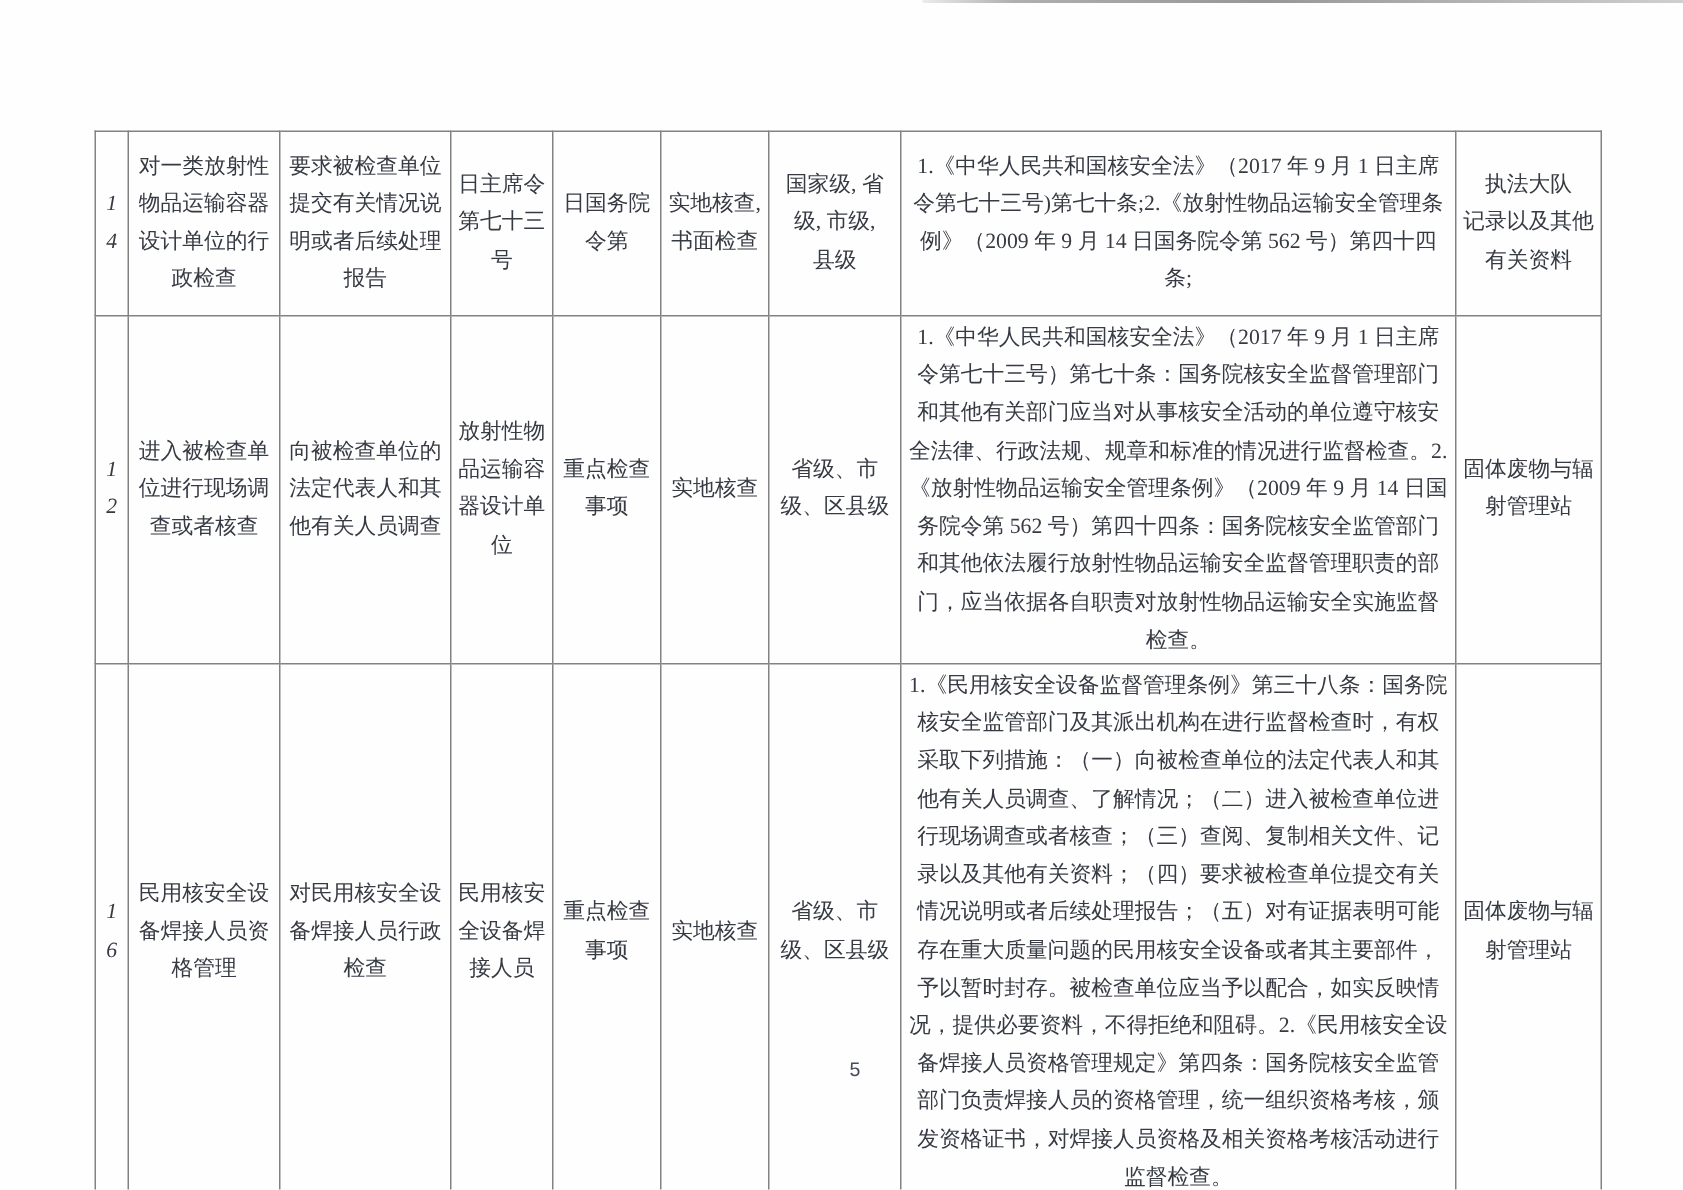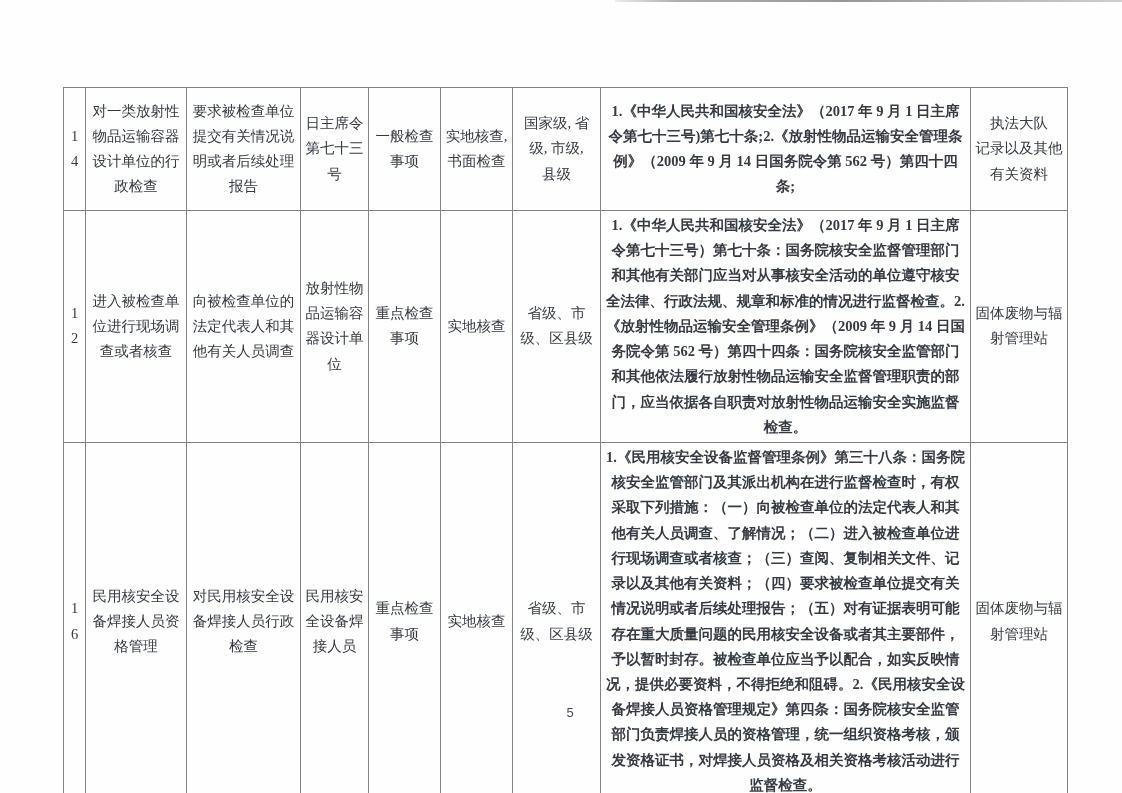--- a/index.html
+++ b/index.html
@@ -43,27 +43,27 @@
     font-size: 14.5px;
     line-height: 1.74;
     color: #363a42;
     padding: 2px 4px;
     word-break: break-all;
     overflow: hidden;
   }
   td.seq-cell {
     padding: 2px 1px;
     font-size: 14px;
+    font-style: italic;
   }
   td.basis-cell {
     text-align: justify;
     text-align-last: center;
     line-height: 21.8px;
     padding: 2px 7px;
-    font-weight: bold;
   }
   .prewrap {
     white-space: pre-line;
   }
   tr.row-14 { height: 123px; }
   tr.row-15 { height: 192px; }
   tr.row-16 { height: 289px; }
   .page-number {
     position: absolute;
     left: 538px;
@@ -92,21 +92,21 @@
       <col style="width:88px">
       <col style="width:370px">
       <col style="width:97px">
     </colgroup>
     <tbody>
       <tr class="row-14">
         <td class="seq-cell">14</td>
         <td>对一类放射性物品运输容器设计单位的行政检查</td>
         <td>要求被检查单位提交有关情况说明或者后续处理报告</td>
         <td>日主席令第七十三号</td>
-        <td>一般检查事项</td>
+        <td>日国务院令第</td>
         <td class="prewrap">实地核查,
 书面检查</td>
         <td class="prewrap">国家级, 省
 级, 市级,
 县级</td>
         <td class="basis-cell">1.《中华人民共和国核安全法》（2017 年 9 月 1 日主席令第七十三号)第七十条;2.《放射性物品运输安全管理条例》（2009 年 9 月 14 日国务院令第 562 号）第四十四条;</td>
         <td class="prewrap">执法大队
 记录以及其他有关资料</td>
       </tr>
       <tr class="row-15">

